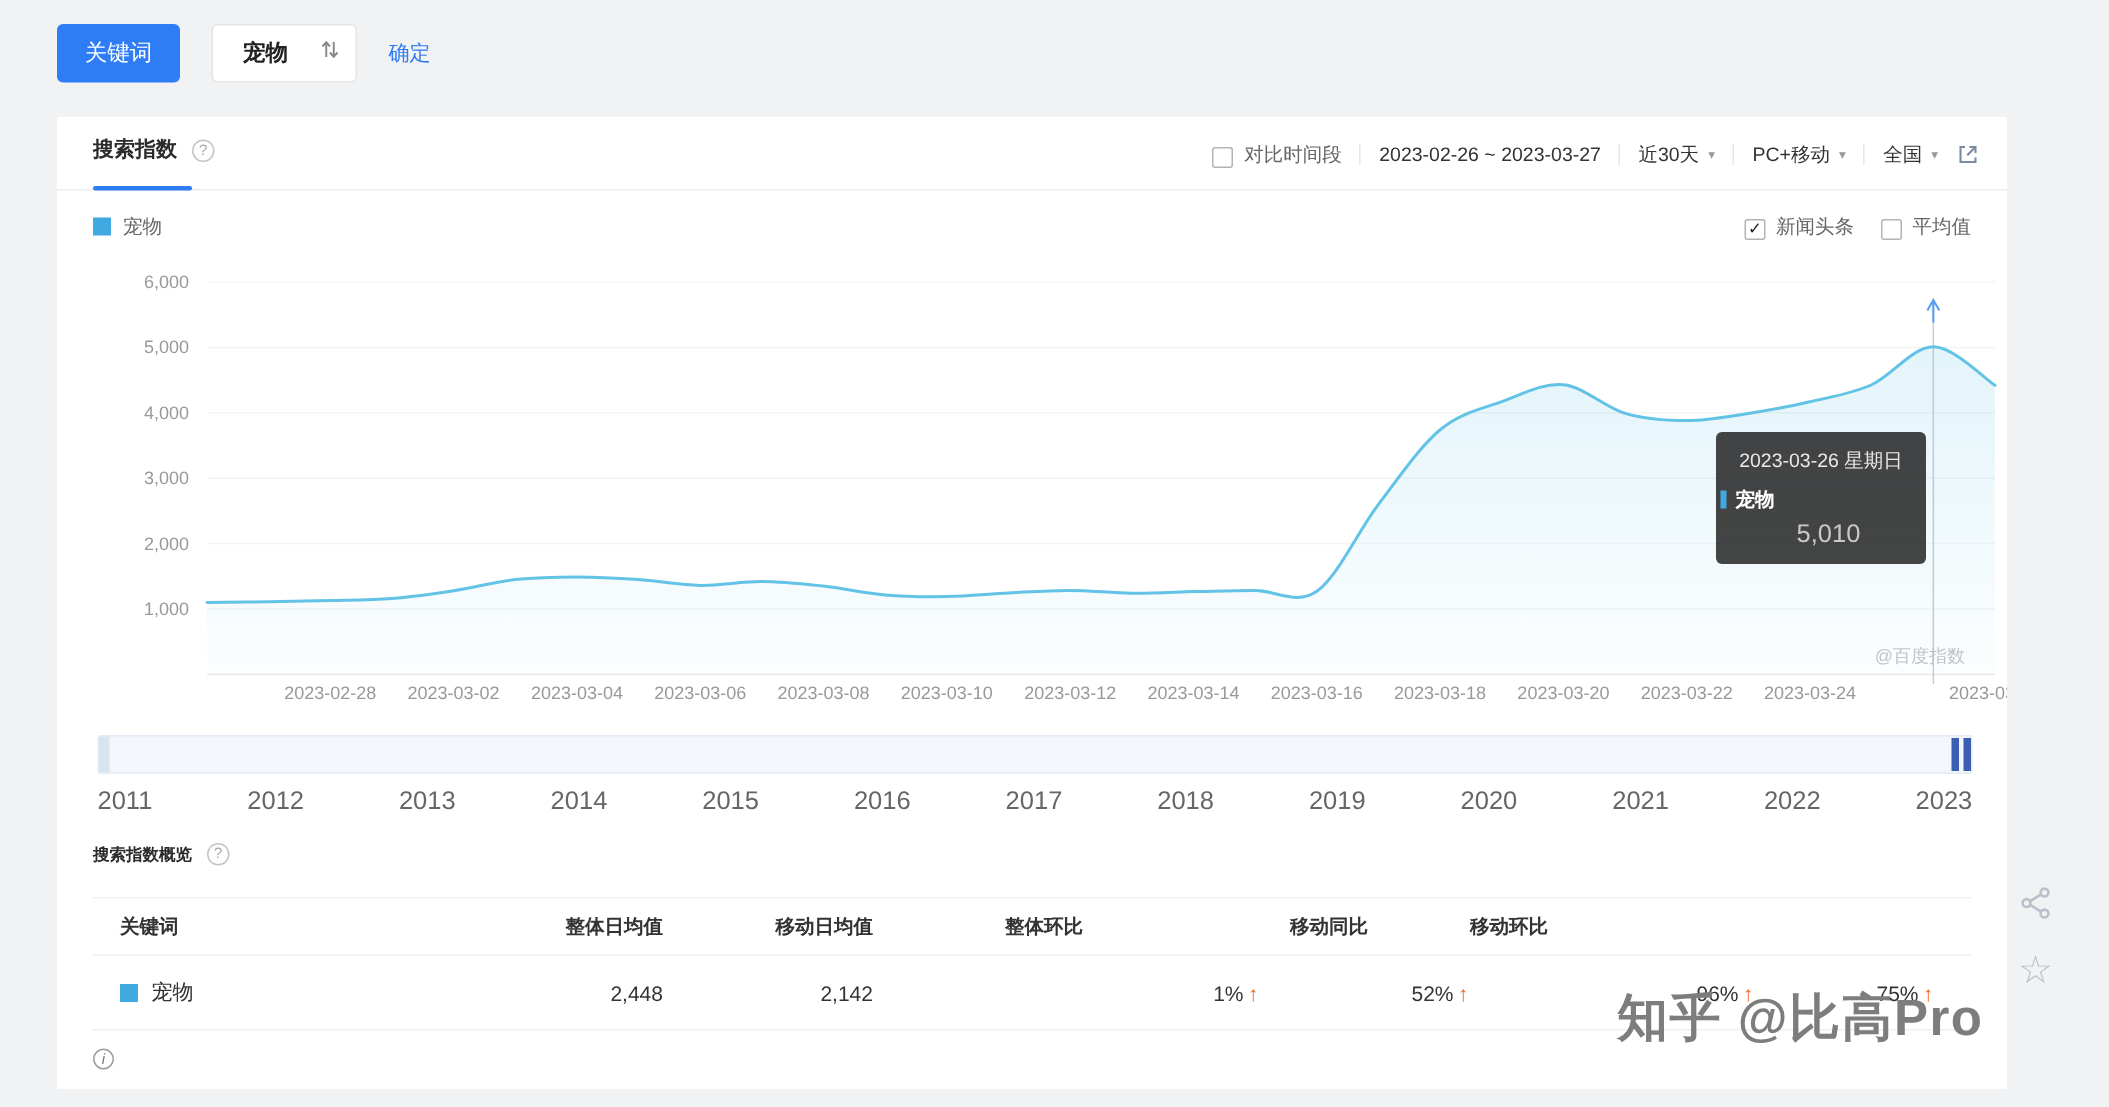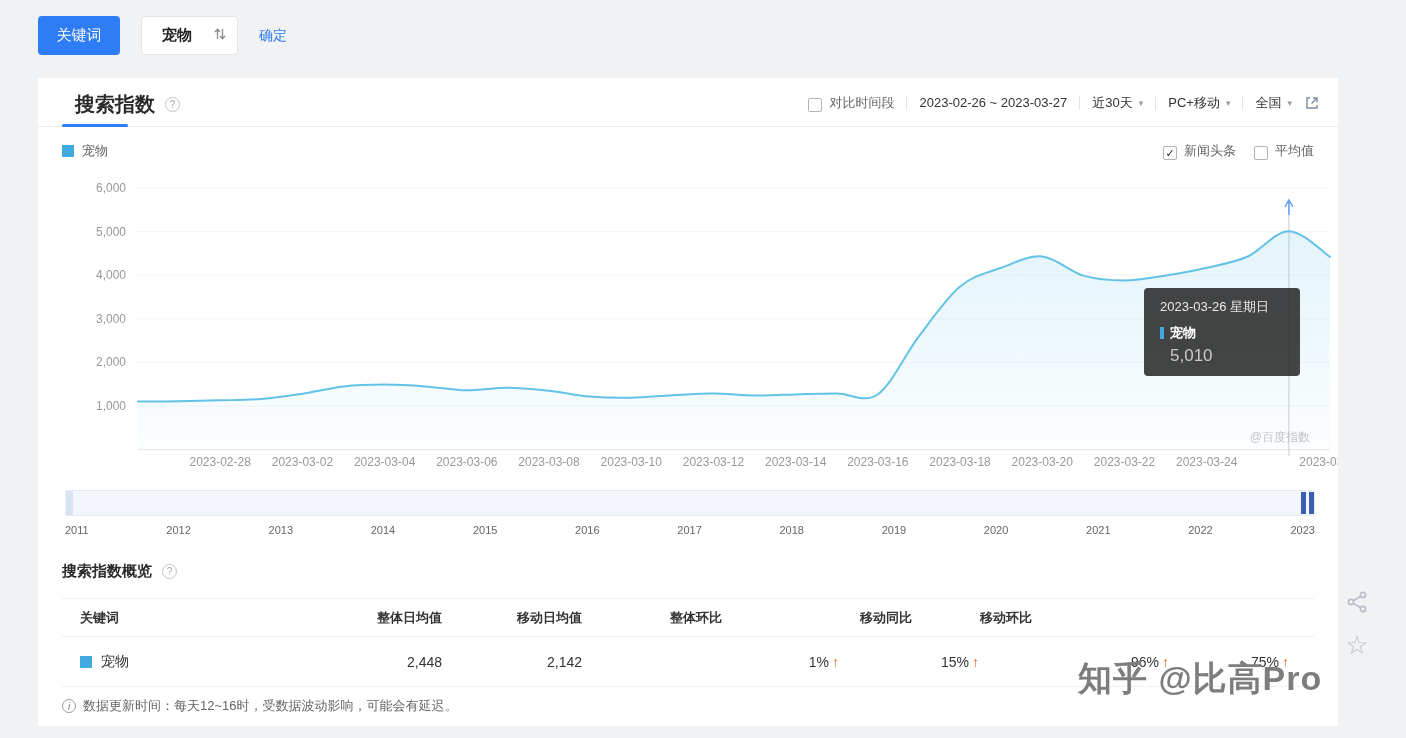--- a/index.html
+++ b/index.html
@@ -18,58 +18,58 @@
   .kw-box { width:97px; height:39px; background:#fff; border:1px solid #e4e4e4; border-radius:4px; display:flex; align-items:center; justify-content:space-between; padding:0 10px 0 20px; }
   .kw-box .kwtxt { font-size:15px; font-weight:bold; color:#222; }
   .add-btn { height:39px; padding:0 19px; background:#fff; border:1px solid #e4e4e4; border-radius:4px; color:#555; font-size:14px; cursor:pointer; font-family:inherit; }
   .confirm { color:#2e7cf6; font-size:14px; cursor:pointer; text-decoration:none; }
 
   
   .card { position:absolute; left:38px; top:78px; width:1300px; height:648px; background:#fff; }
 
   .card-header { position:absolute; left:0; top:0; width:100%; height:49px; border-bottom:1px solid #ececec; }
   .tab-wrap { position:absolute; left:24px; top:13px; display:flex; align-items:center; gap:10px; }
-  .tab { font-size:20px; font-weight:bold; color:#2a2a2a; cursor:pointer;margin-left:13px; }
+  .tab { font-size:14px; font-weight:bold; color:#2a2a2a; cursor:pointer; }
   .tab-underline { position:absolute; left:24px; top:46px; width:66px; height:3px; background:#2e7cf6; border-radius:2px; }
   .q-icon { width:15px; height:15px; border:1px solid #c4c4c4; border-radius:50%; color:#a9a9a9; font-size:10px; display:inline-flex; align-items:center; justify-content:center; cursor:pointer; }
 
   .controls { position:absolute; right:18px; top:0; height:49px; display:flex; align-items:center; gap:12px; font-size:13px; color:#333; }
   .chk { display:inline-flex; align-items:flex-end; gap:7px; color:#666; cursor:pointer; }
   .cbox { width:14px; height:14px; border:1px solid #b3b3b3; border-radius:2px; background:#fff; display:inline-flex; align-items:center; justify-content:center; font-size:11px; color:#222; line-height:1; }
   .sep { width:1px; height:14px; background:#e6e6e6; }
   .date-range { color:#333; cursor:pointer; }
   .dd { display:inline-flex; align-items:center; gap:6px; cursor:pointer; color:#333; }
   .caret { color:#999; font-size:9px; }
   .ext { display:inline-flex; cursor:pointer; }
 
   
   .legend-row { position:absolute; left:24px; right:24px; top:64px; display:flex; justify-content:space-between; align-items:center; }
   .legend { display:flex; align-items:center; gap:8px; font-size:13px; color:#666; cursor:pointer; }
   .sq { width:12px; height:12px; background:#3fa9e0; }
   .right-toggles { display:flex; gap:18px; font-size:13px; }
 
   
   .chart-wrap { position:absolute; left:0; top:95px; width:1300px; height:305px; }
-  .tooltip { position:absolute; left:1106px; top:115px; width:156px; background:rgba(40,40,40,0.87); border-radius:4px; padding:10px 16px; z-index:5; }
+  .tooltip { position:absolute; left:1106px; top:115px; width:140px; background:rgba(40,40,40,0.87); border-radius:4px; padding:10px 3px; z-index:5;text-align:center; }
   .tt-date { font-size:13px; color:#e8e8e8; margin-bottom:8px; }
   .tt-row { display:flex; align-items:center; gap:6px; font-size:13px; font-weight:bold; color:#fff; }
   .tt-bar { width:4px; height:12px; background:#3fa9e0; }
   .tt-val { font-size:17px; color:#c9c9c9; margin-left:10px; margin-top:4px; }
 
   
   .slider { position:absolute; left:27px; top:412px; width:1250px; }
   .track { position:relative; height:26px; background:#f3f7fc; border:1px solid #e4ebf4; border-radius:2px; cursor:pointer; }
   .handle-left { position:absolute; left:0; top:0; width:7px; height:24px; background:#d9e4f1; }
   .handle-r1 { position:absolute; right:8px; top:1px; width:5px; height:22px; background:#3a5fb2; }
   .handle-r2 { position:absolute; right:0; top:1px; width:5px; height:22px; background:#3a5fb2; }
-  .years { display:flex; justify-content:space-between; margin-top:8px; font-size:11px; color:#666; }
+  .years { display:flex; justify-content:space-between; margin-top:8px; font-size:17px; color:#666; }
 
   
   .ov-title-row { position:absolute; left:24px; top:484px; display:flex; align-items:center; gap:10px; }
-  .ov-title { font-size:15px; font-weight:bold; color:#2a2a2a; }
+  .ov-title { font-size:11px; font-weight:bold; color:#2a2a2a; }
 
   .table { position:absolute; left:24px; top:520px; width:1252px; font-size:14px; }
   .thead { display:flex; height:39px; align-items:center; border-top:1px solid #f0f0f0; border-bottom:1px solid #f0f0f0; color:#333; font-weight:bold; font-size:13px; }
   .trow { display:flex; height:50px; align-items:center; border-bottom:1px solid #f0f0f0; color:#333; }
   .c1 { width:280px; padding-left:18px; display:flex; align-items:center; gap:9px; }
   .c2 { width:100px; text-align:right; }
   .c3 { width:140px; text-align:right; }
   .c4 { width:257px; text-align:right; }
   .c5 { width:140px; text-align:right; }
   .c6 { width:190px; text-align:right; }
@@ -249,27 +249,26 @@
       <div class="c7">移动环比</div>
     </div>
     <div class="trow">
       <div class="c1">
         <span class="sq"></span>
         <span>宠物</span>
       </div>
       <div class="c2">2,448</div>
       <div class="c3">2,142</div>
       <div class="c4"><span>1%</span><span class="up">↑</span></div>
-      <div class="c5"><span>15%</span><span class="up">↑</span></div>
+      <div class="c5"><span>52%</span><span class="up">↑</span></div>
       <div class="c6"><span>96%</span><span class="up">↑</span></div>
       <div class="c7"><span>75%</span><span class="up">↑</span></div>
     </div>
     <div class="note">
       <span class="info-icon">i</span>
-      <span>数据更新时间：每天12~16时，受数据波动影响，可能会有延迟。</span>
     </div>
   </div>
 </div>
 
 <div class="float-rail">
   <span style="cursor:pointer;">
     <svg width="24" height="24" viewBox="0 0 24 24" fill="none" stroke="#b9c0ca" stroke-width="1.7">
       <circle cx="18" cy="5" r="2.6"></circle>
         <circle cx="6" cy="12" r="2.6"></circle>
         <circle cx="18" cy="19" r="2.6"></circle>

